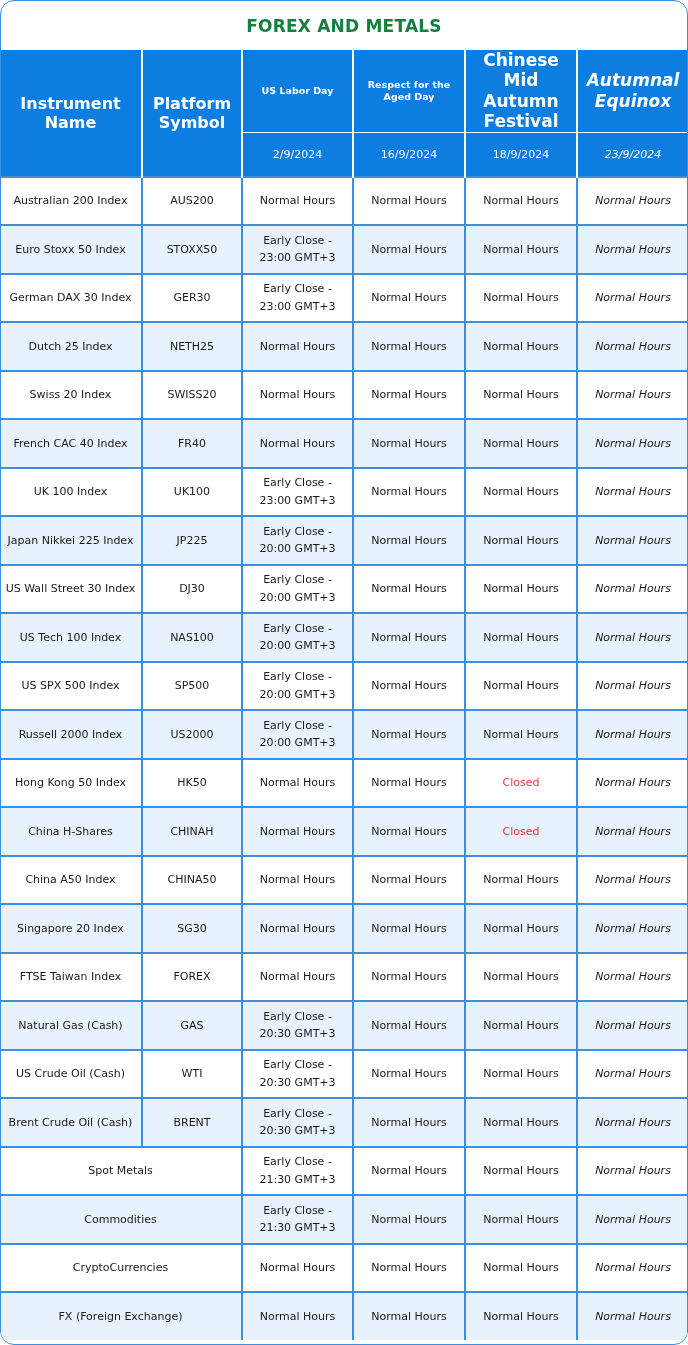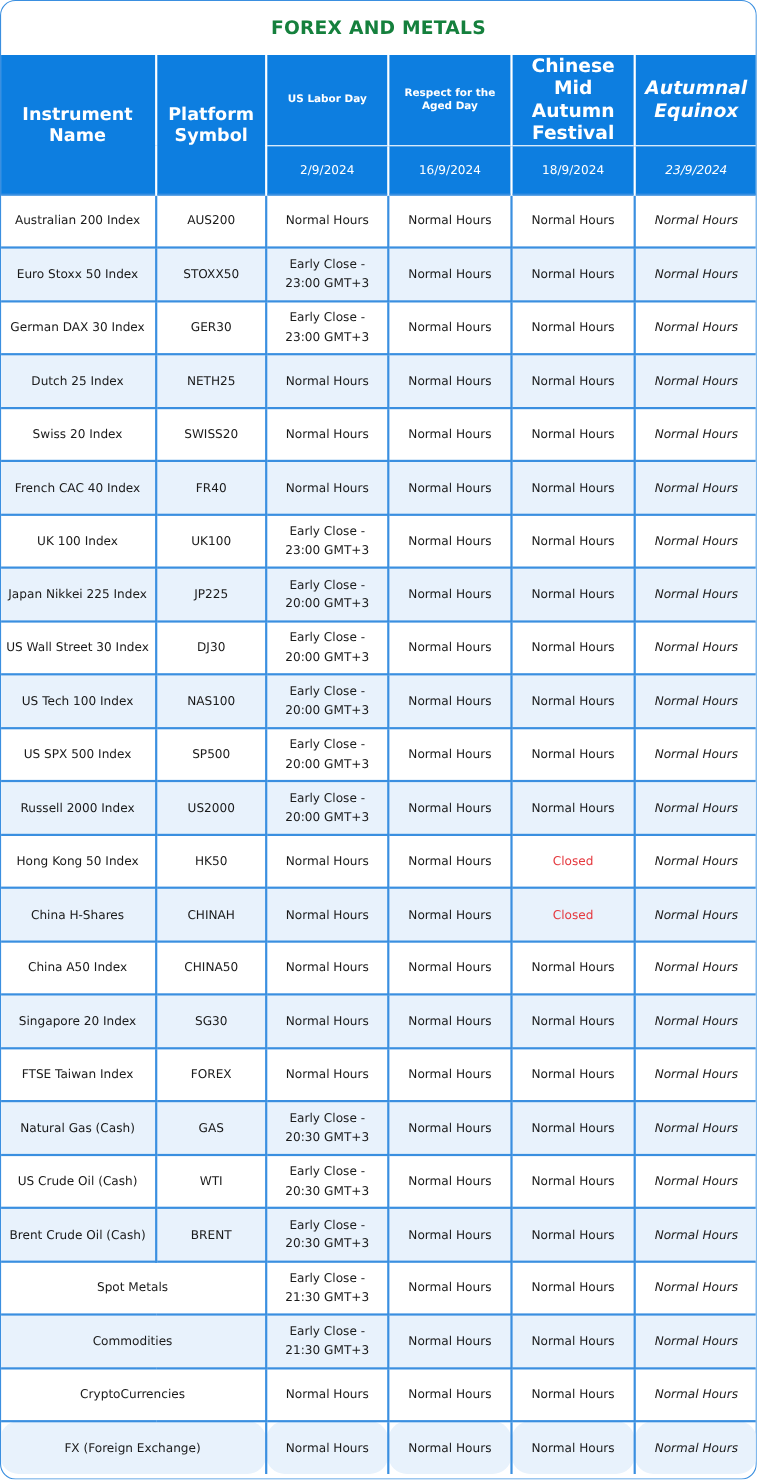--- a/index.html
+++ b/index.html
@@ -18,21 +18,21 @@
   th.main { font-size:16px; }
   th.hol-sm { font-size:9.5px; height:42px; line-height:1.25; }
   th.hol { font-size:17px; height:42px; line-height:1.2; }
   th.date { font-size:11px; font-weight:normal; height:43px;margin-top:25px; }
   td { font-size:11px; color:#1a1a1a; height:46.5px; line-height:1.6; }
   tr.alt td { background:#e8f2fc; }
   td.closed { color:#e5393f; }
   tr:first-child th { border-top:none; }
   th:first-child, td:first-child { border-left:none; }
   th:last-child, td:last-child { border-right:none;font-style:italic; }
-  tbody tr:last-child td { border-bottom:none;border-radius:17px; }
+  tbody tr:last-child td { border-bottom:none; }
 </style>
 </head>
 <body>
 
 <div class="card">
   <div class="title">FOREX AND METALS</div>
   <table>
     <colgroup>
       <col style="width:142px">
         <col style="width:100px">

